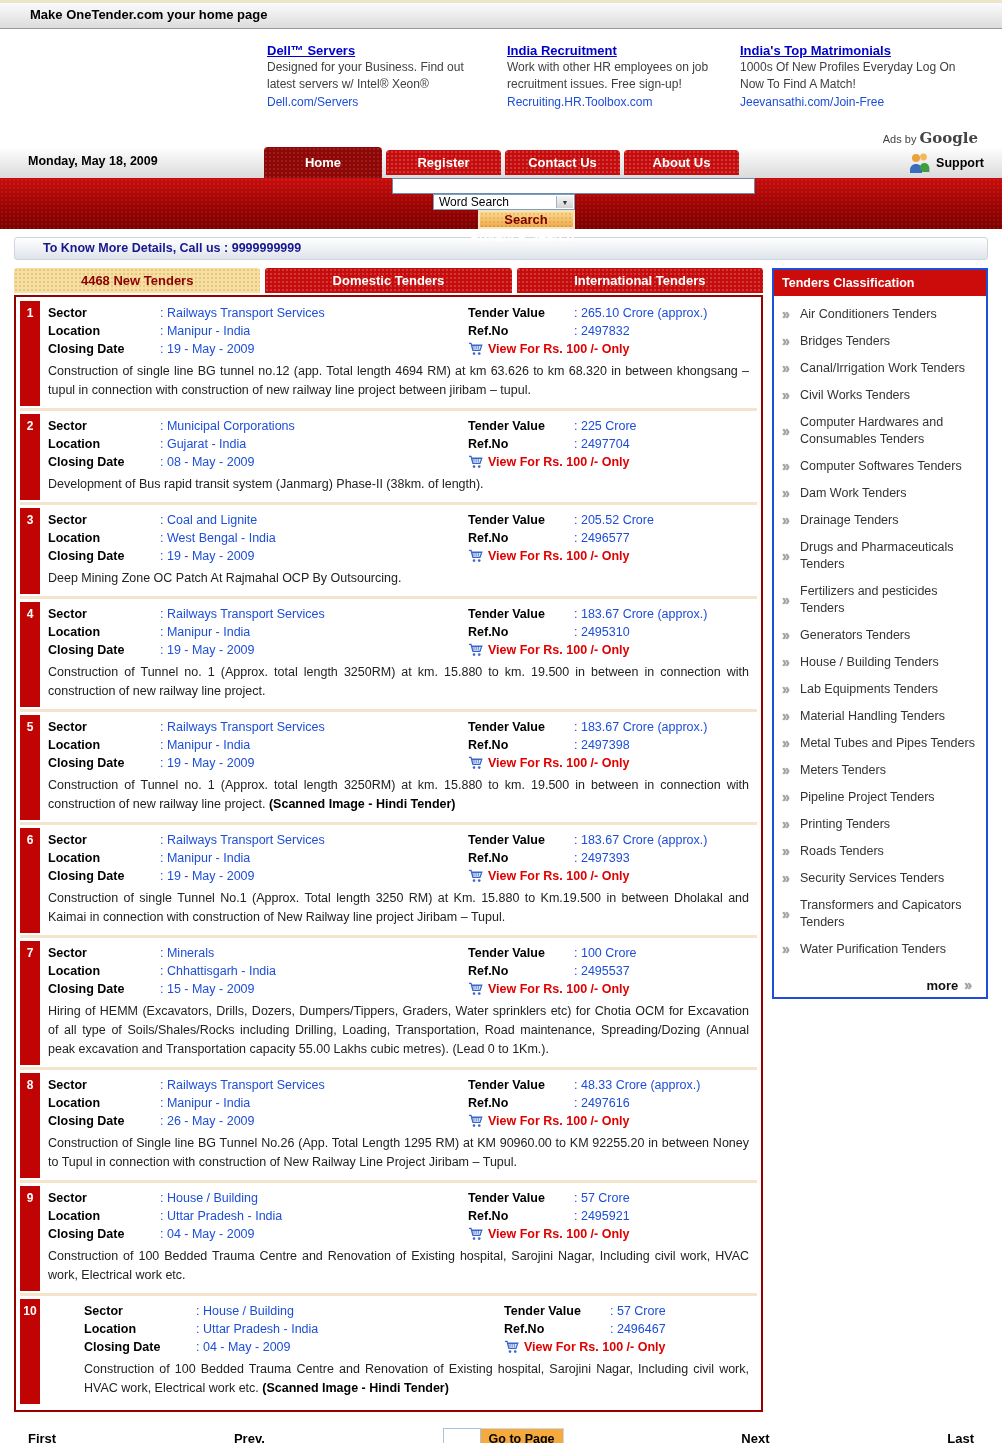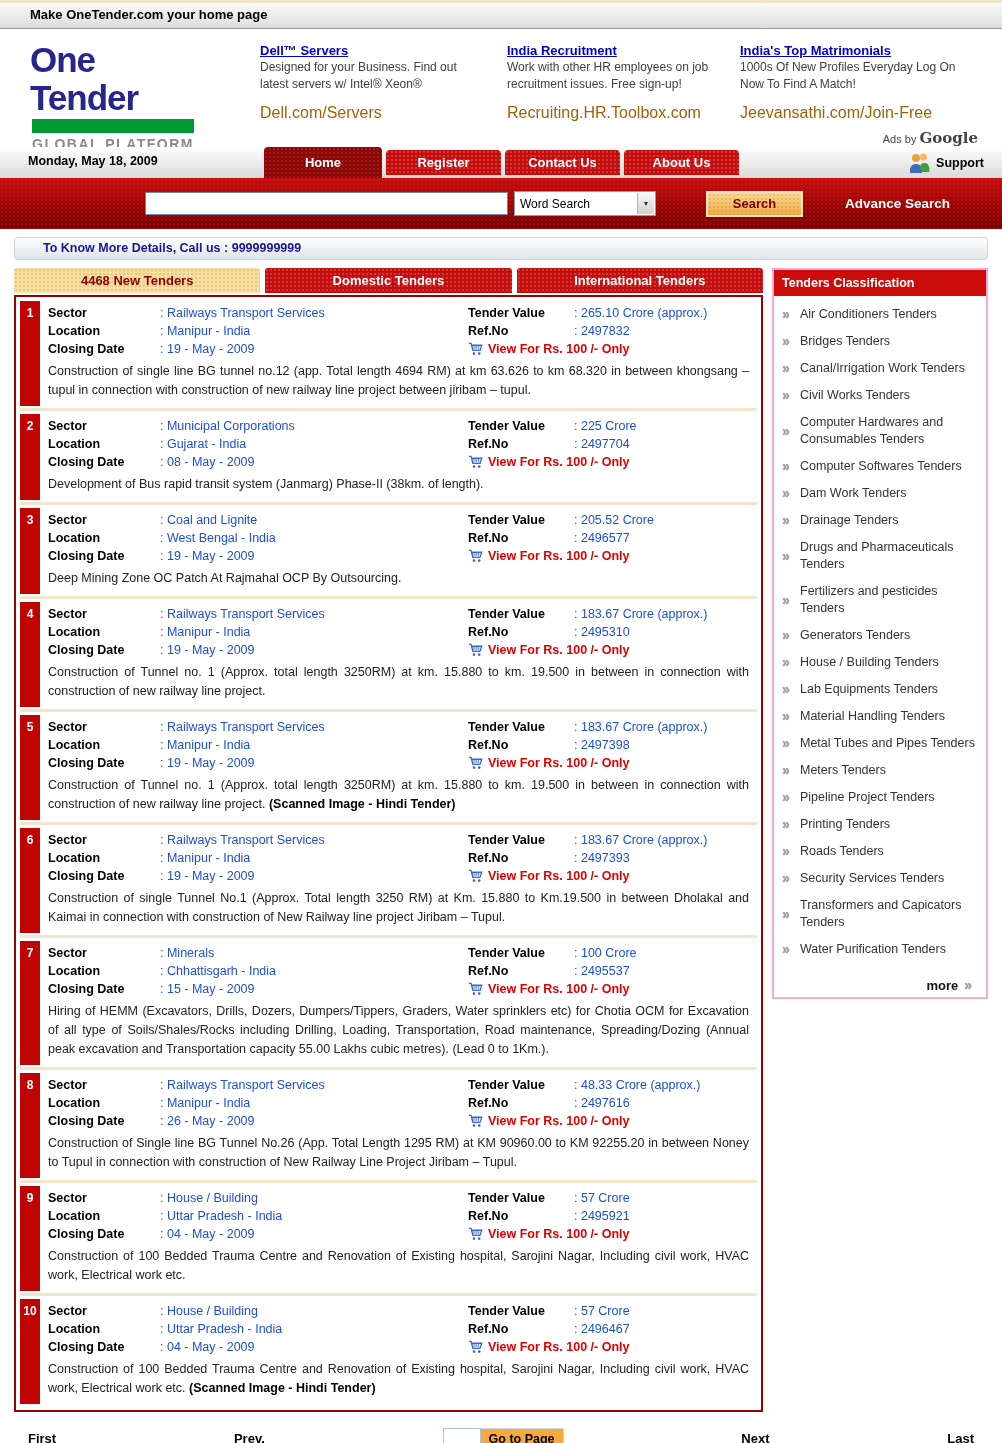--- a/index.html
+++ b/index.html
@@ -16,24 +16,24 @@
     border-bottom:1px solid #9a9a9a;
     font-weight:bold; font-size:13px; padding-left:30px;
   }
   
   .header { position:relative; height:118px; background:#fff; }
   .logo { position:absolute; left:30px; top:12px; width:170px; }
   .logo-title { font-size:35px; font-weight:bold; color:#26268c; letter-spacing:-1px; line-height:38px; }
   .logo-bar { height:14px; background:#009933; width:162px; margin:2px 0 3px 2px; }
   .logo-sub { color:#8a8a8a; font-weight:bold; font-size:14px; letter-spacing:1.5px; padding-left:2px; }
   .ad { position:absolute; top:14px; width:232px; line-height:15px; }
-  .ad1 { left:260px; } .ad2 { left:507px; } .ad3 { left:740px; width:250px; }
+  .ad1 { left:267px; } .ad2 { left:507px; } .ad3 { left:740px; width:250px; }
   .ad-title { color:#0000cc; font-weight:bold; font-size:13px; text-decoration:underline; cursor:pointer; }
   .ad-text { color:#404040; font-size:12px; margin-top:2px; }
-  .ad-url { color:#a16207; font-size:16px; margin-top:13px; cursor:pointer; }
+  .ad-url { color:#1d4ed8; font-size:12px; margin-top:3px; cursor:pointer; }
   .adsby { position:absolute; right:24px; bottom:0; color:#444; font-size:11px; }
   .adsby b { font-size:15px; font-family:"DejaVu Serif", serif; letter-spacing:0; }
   
   .navstrip { position:relative; height:31px; background:linear-gradient(#ffffff,#dadada); }
   .navdate { position:absolute; left:28px; top:7px; font-weight:bold; font-size:12.5px; }
   .tabs { position:absolute; left:264px; bottom:0; display:flex; align-items:flex-end; gap:4px;text-align:center; }
   .tab {
     width:115px; height:25px; margin-bottom:3px;
     display:flex; align-items:center; justify-content:center;
     background:#c50d0d; color:#fff; font-weight:bold; font-size:13px;
@@ -45,20 +45,21 @@
     background-image:radial-gradient(rgba(255,255,255,.10) 1px, transparent 1.2px); background-size:4px 4px; }
   .support { position:absolute; right:18px; bottom:4px; display:flex; align-items:center; gap:5px;
     font-weight:bold; font-size:12.5px; cursor:pointer; }
   
   .searchbar {
     height:51px; display:flex; align-items:center;
     background:linear-gradient(#c90d0d,#9c0303 55%,#7d0000);
     background-image:radial-gradient(rgba(255,255,255,.06) 1px, transparent 1.2px),
       linear-gradient(#c90d0d,#9c0303 55%,#7d0000);
     background-size:4px 4px, 100% 100%;
+    flex-direction:column;
   }
   .search-input { margin-left:145px; width:363px; height:23px; border:1px solid #6c8cae; background:#fff;
     font-family:"Liberation Sans", sans-serif; font-size:12px; padding:0 4px; }
   .wordsearch { margin-left:6px; width:142px; height:25px; background:#fff; border:1px solid #7f9db9;
     position:relative; display:flex; align-items:center; font-size:12px; padding-left:5px; cursor:pointer; }
   .ws-arrow { position:absolute; right:1px; top:1px; bottom:1px; width:17px;
     background:linear-gradient(#f6f6f6,#d2d2d2); border-left:1px solid #9db6cc;
     display:flex; align-items:center; justify-content:center; font-size:7px; color:#333; }
   .search-btn { margin-left:50px; width:97px; height:26px; border:2px solid #f3e3c0;
     background:#f5bd62; background-image:radial-gradient(rgba(140,60,0,.14) 1px, transparent 1.2px),
@@ -75,34 +76,34 @@
   .main { flex:1; min-width:0; }
   .listtabs { display:flex; gap:5px; }
   .ltab { flex:1; height:25px; display:flex; align-items:center; justify-content:center;
     font-weight:bold; font-size:13px; color:#fff; background:#c50d0d; cursor:pointer;
     border-radius:3px 3px 0 0;
     background-image:radial-gradient(rgba(255,255,255,.18) 1px, transparent 1.2px); background-size:4px 4px; }
   .ltab.active { background:#f7dfa2; color:#8b0000;
     background-image:radial-gradient(rgba(190,130,40,.28) 1px, transparent 1.2px); background-size:4px 4px; }
   .listbox { border:2px solid #990000; background:#fff; padding:4px; margin-top:2px; }
   .tender { display:flex; border-bottom:3px solid #f5e4cc; padding-bottom:2px; margin-bottom:3px; }
-  .tender:last-child { border-bottom:none; margin-bottom:0; }
+  .tender:last-child { border-bottom:none; margin-bottom:0;gap:36px; }
   .tnum { width:20px; background:#c00404; color:#fff; font-weight:bold; font-size:12px;
     text-align:center; padding-top:5px; flex:0 0 20px; }
   .tgrid { flex:1; display:grid; grid-template-columns:112px 308px 106px 1fr;
     padding:5px 2px 4px 8px; row-gap:4px; align-items:start; }
   .lbl { font-weight:bold; font-size:12.5px; color:#000; }
   .val { font-size:12.5px; color:#1d4ed8; padding-right:10px; }
   .view { grid-column:span 2; display:flex; align-items:center; gap:5px;
     color:#e00000; font-weight:bold; font-size:12.5px; cursor:pointer; }
   .desc { grid-column:1 / -1; font-size:12.5px; color:#222; text-align:justify;
     line-height:19px; padding:2px 6px 2px 0; }
   .desc b { color:#000; }
   
-  .sidebar { width:216px; flex:0 0 216px; border:2px solid #f9a8d4; background:#fff; }
+  .sidebar { width:216px; flex:0 0 216px; border:2px solid #1d4ed8; background:#fff; }
   .sb-title { background:#cc0b0b; color:#fff; font-weight:bold; font-size:12.5px; padding:6px 8px; }
   .sb-list { padding:5px 8px 2px; }
   .sb-item { display:flex; align-items:center; gap:6px; padding:5px 0; color:#333;
     font-size:12.5px; line-height:17px; cursor:pointer; }
   .chev { color:#a6a6a6; font-weight:bold; font-size:14px; flex:0 0 12px;
     text-shadow:0 0 1px #777; }
   .sb-more { text-align:right; font-weight:bold; font-size:13px; padding:12px 14px 4px 0;
     color:#111; cursor:pointer; }
   .sb-more .chev { margin-left:6px; }
   
@@ -116,25 +117,20 @@
     font-family:"Liberation Sans", sans-serif; }
   .cart-icon { width:15px; height:14px; flex:0 0 15px; }
   .support-icon { width:24px; height:22px; }
 </style>
 </head>
 <body>
 
 <div class="topbar">Make OneTender.com your home page</div>
 
 <div class="header">
-  <div class="logo">
-    <div class="logo-title">One Tender</div>
-    <div class="logo-bar"></div>
-    <div class="logo-sub">GLOBAL PLATFORM</div>
-  </div>
   <div class="ad ad1">
     <div class="ad-title">Dell™ Servers</div>
     <div class="ad-text">Designed for your Business. Find out</div>
     <div class="ad-text">latest servers w/ Intel® Xeon®</div>
     <div class="ad-url">Dell.com/Servers</div>
   </div>
   <div class="ad ad2">
     <div class="ad-title">India Recruitment</div>
     <div class="ad-text">Work with other HR employees on job</div>
     <div class="ad-text">recruitment issues. Free sign-up!</div>

